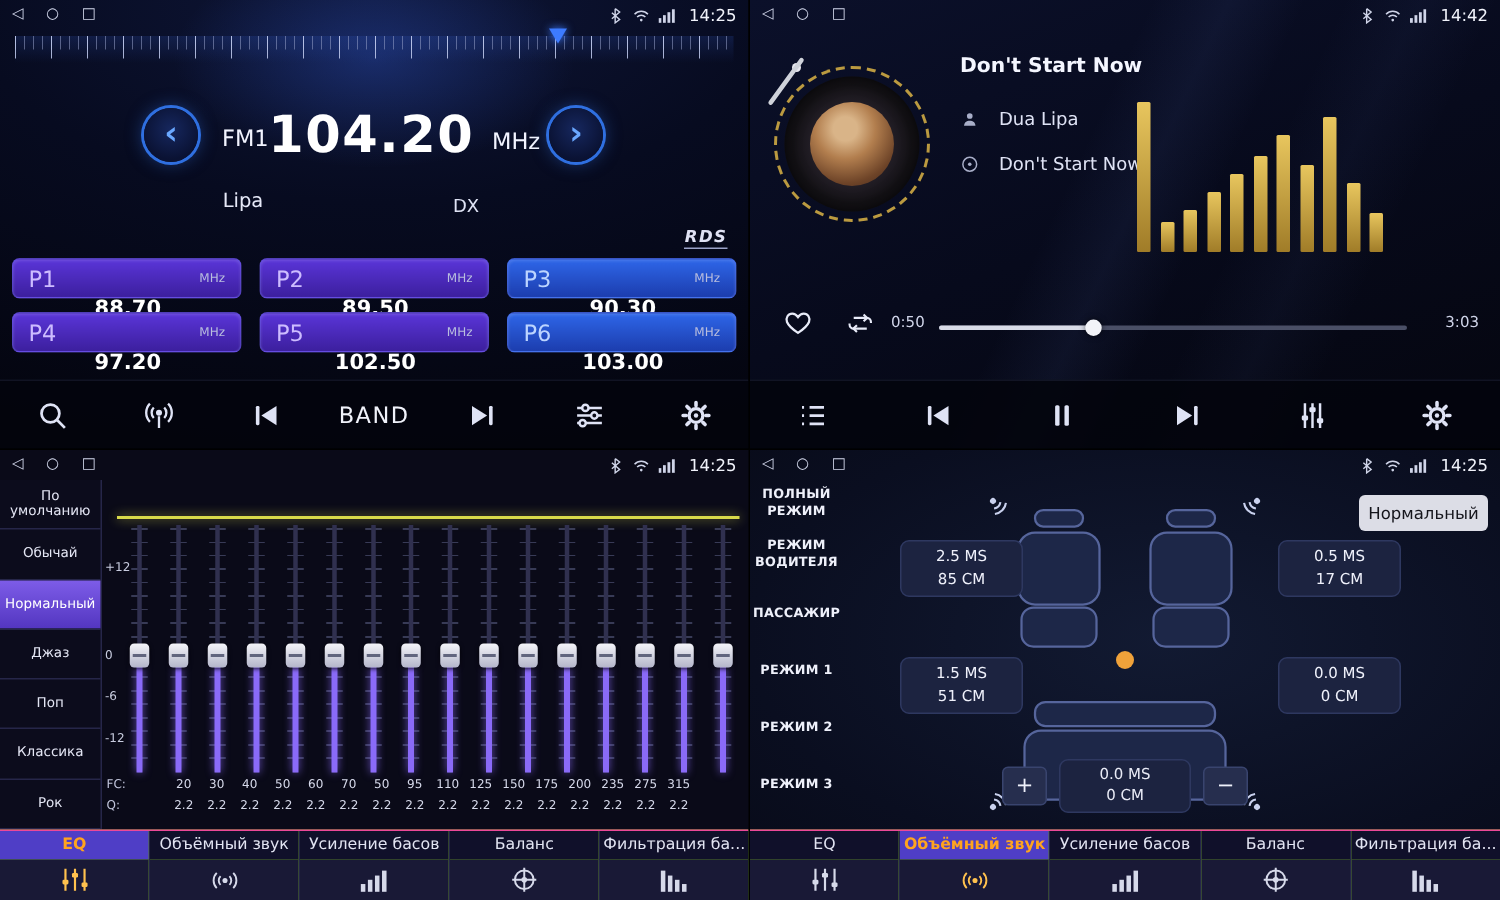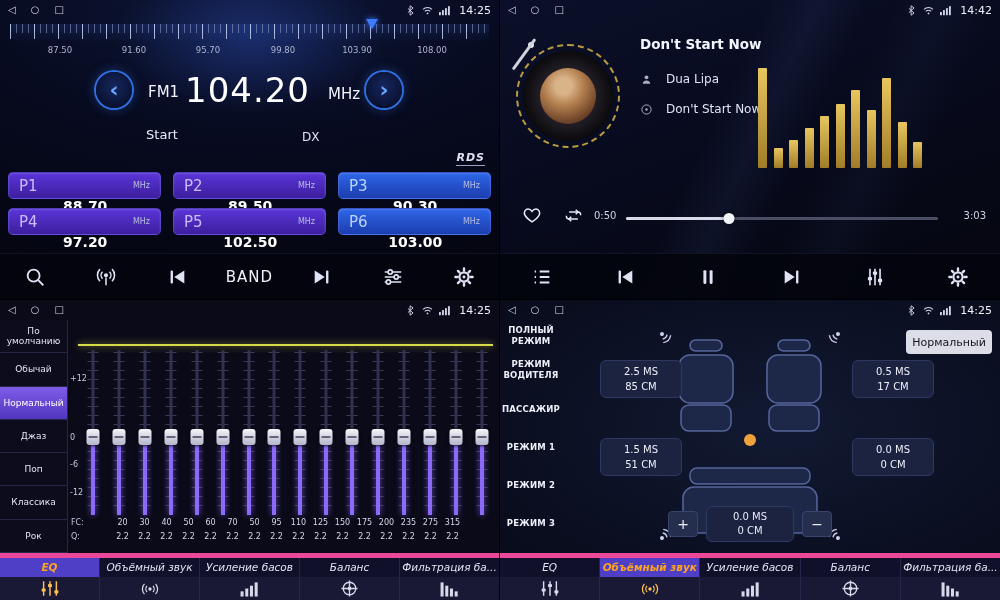--- a/index.html
+++ b/index.html
@@ -44,21 +44,21 @@
   .scale-labels span:nth-child(1){left:60px;} .scale-labels span:nth-child(2){left:134px;}
   .scale-labels span:nth-child(3){left:208px;} .scale-labels span:nth-child(4){left:283px;}
   .scale-labels span:nth-child(5){left:357px;} .scale-labels span:nth-child(6){left:432px;}
   .chev { position:absolute; width:36px; height:36px; border-radius:50%; top:72px;
     background:radial-gradient(circle at 50% 40%, #16275e, #0a1233 70%);
     box-shadow:0 0 0 2px #2f6fe0, 0 0 12px rgba(47,111,224,.55);
     color:#6aa8ff; font-size:22px; font-weight:bold; line-height:32px; text-align:center; }
   .chev.left { left:96px; } .chev.right { left:366px; }
   .freq-band { position:absolute; left:148px; top:83px; font-size:15px; color:#f2f4ff; }
   .freq-value { position:absolute; left:0; right:4px; top:70px; text-align:center;
-    font-size:34px; font-weight:400; color:#fff; letter-spacing:1px; }
+    font-size:34px; font-weight:700; color:#fff; letter-spacing:1px; }
   .freq-unit { position:absolute; left:328px; top:85px; font-size:15px; color:#f2f4ff; }
   .freq-pty { position:absolute; left:130px; top:127px; width:64px; text-align:center; font-size:13px; color:#e6e9f8; }
   .freq-dx { position:absolute; left:302px; top:130px; font-size:12px; color:#dfe3f5; }
   .rds-badge { position:absolute; right:14px; top:151px; font-size:11px; font-style:italic;
     font-weight:bold; letter-spacing:1px; color:#e0e2f4; border-bottom:1.5px solid #9aa2c8; padding-bottom:1px; }
   .presets { position:absolute; left:8px; right:8px; top:172px; display:grid;
     grid-template-columns:repeat(3,1fr); gap:9px 12px; }
   .preset { height:27px; border-radius:5px; display:flex; align-items:center; padding:0 10px;
     border:1px solid rgba(140,150,255,.25); box-shadow:inset 0 1px 2px rgba(255,255,255,.14); }
   .preset.purple { background:linear-gradient(180deg,#5a35d8,#3c1f9e); }
@@ -125,21 +125,21 @@
     border-radius:3px; background:linear-gradient(180deg,#f4f4f9,#b4b6ca); box-shadow:0 1px 3px rgba(0,0,0,.8); }
   .sknob::after { content:""; position:absolute; left:2px; right:2px; top:7px; height:2px; background:#61657e; }
   .eq-row { position:absolute; left:0; right:6px; height:12px; display:flex; font-size:8px; color:#d6d9ea; }
   .eq-row.fc { top:198px; } .eq-row.q { top:212px; }
   .eq-row .lab { width:14px; padding-left:3px; color:#c0c4da; }
   .eq-row .vals { flex:1; display:flex; justify-content:center; }
   .eq-row .vals span { width:22px; text-align:center; }
 
   
   .tabbar { position:absolute; left:0; right:0; bottom:0; height:47px; display:flex;
-    background:#84cc16; border-top:5px solid #ec4899; z-index:5;font-style:italic; }
+    background:#84cc16; border-top:1px solid #ec4899; z-index:5; }
   .tab { flex:1; display:flex; flex-direction:column; border-right:1px solid #26264a; min-width:0; }
   .tab:last-child { border-right:0; }
   .tab-label { height:19px; line-height:19px; text-align:center; font-size:10.5px; color:#e2e4f2;
     background:#10102a; white-space:nowrap; overflow:hidden; }
   .tab-icon { flex:1; display:flex; align-items:center; justify-content:center; background:#191936; color:#d6d9ea; }
   .tab.active .tab-label { background:#4f3ec6; color:#ffa41e; font-weight:bold; }
   .tab.active .tab-icon { color:#ffc14e; }
 
   
   .sr-modes { position:absolute; left:0; top:22px; width:62px; display:flex; flex-direction:column; gap:7px; }
@@ -191,35 +191,27 @@
           </svg>
         <span class="time">14:25</span>
       </div>
     </header>
 
     <div class="ruler">
       <i class="ticks-minor"></i>
       <i class="ticks-major"></i>
       <i class="tune-pointer"></i>
     </div>
-    <div class="scale-labels">
-      <span>87.50</span>
-      <span>91.60</span>
-      <span>95.70</span>
-      <span>99.80</span>
-      <span>103.90</span>
-      <span>108.00</span>
-    </div>
 
     <button class="chev left">‹</button>
     <span class="freq-band">FM1</span>
     <div class="freq-value">104.20</div>
     <span class="freq-unit">MHz</span>
     <button class="chev right">›</button>
-    <span class="freq-pty">Start</span>
+    <span class="freq-pty">Lipa</span>
     <span class="freq-dx">DX</span>
     <span class="rds-badge">RDS</span>
 
     <div class="presets">
       <button class="preset purple">
         <span class="p-label">P1</span>
         <span class="p-freq">88.70</span>
         <span class="p-unit">MHz</span>
       </button>
       <button class="preset purple">

